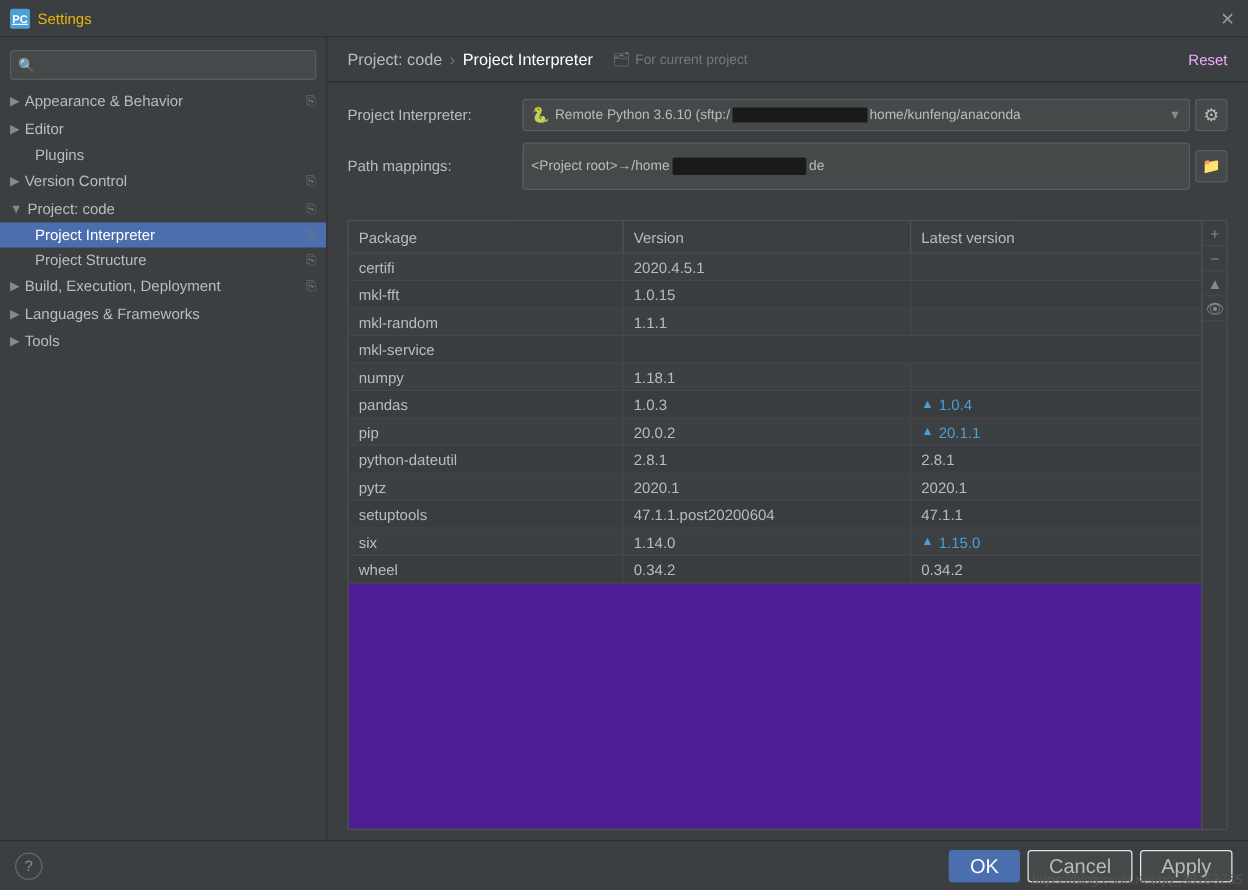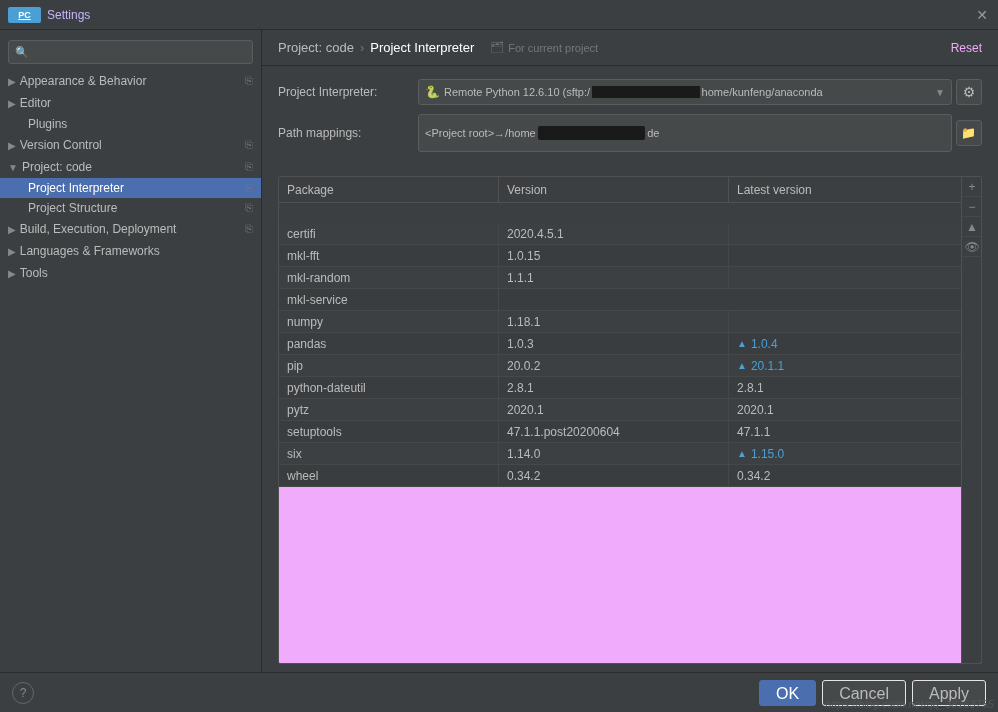--- a/index.html
+++ b/index.html
@@ -16,37 +16,37 @@
     
     .title-bar {
       background: #3c3f41;
       height: 30px;
       display: flex;
       align-items: center;
       padding: 0 8px;
       border-bottom: 1px solid #2b2b2b;
     }
     .title-bar-icon {
-      width: 33px;
+      width: 16px;
       height: 16px;
       background: #4a9fd5;
       border-radius: 2px;
       margin-right: 6px;
       display: flex;
       align-items: center;
       justify-content: center;
       font-size: 9px;
       font-weight: bold;
       color: white;
       flex-shrink: 0;
       text-decoration: underline;
     }
     .title-bar-text {
       flex: 1;
-      color: #c4b5fd;
+      color: #eab308;
       font-size: 12px;
     }
     .title-bar-close {
       width: 16px;
       height: 16px;
       display: flex;
       align-items: center;
       justify-content: center;
       cursor: pointer;
       color: #999;
@@ -308,22 +308,21 @@
       align-items: center;
     }
     .th:last-child { border-right: none; }
     .th-package { flex: 0 0 220px; }
     .th-version { flex: 0 0 230px; }
     .th-latest { flex: 1; }
 
     .table-body {
       overflow-y: auto;
       flex: 1;
-      background: #f0abfc;
-      margin-top: 20px;
+      background: #4c1d95;
     }
     .table-row {
       display: flex;
       min-height: 22px;
       border-bottom: 1px solid #454749;
     }
     .table-row.even { background: #3d4042; }
     .table-row.odd { background: #3a3d3f; }
     .td {
       padding: 3px 8px;
@@ -511,21 +510,21 @@
     </div>
 
     <div class="settings-form">
 
       <div class="form-row">
         <span class="form-label">Project Interpreter:</span>
         <div class="form-control-wrapper">
           <div class="interpreter-select">
             <span class="interpreter-icon">🐍</span>
             <span class="interpreter-text">
-              <span>Remote Python 12.6.10 (sftp:/</span><span class="interpreter-blacked">&nbsp;&nbsp;&nbsp;&nbsp;&nbsp;&nbsp;&nbsp;&nbsp;&nbsp;</span><span>home/kunfeng/anaconda</span>
+              <span>Remote Python 3.6.10 (sftp:/</span><span class="interpreter-blacked">&nbsp;&nbsp;&nbsp;&nbsp;&nbsp;&nbsp;&nbsp;&nbsp;&nbsp;</span><span>home/kunfeng/anaconda</span>
             </span>
             <span class="dropdown-arrow">▼</span>
           </div>
           <div class="settings-btn">
             <span>⚙</span>
           </div>
         </div>
       </div>
 
       <div class="form-row">

